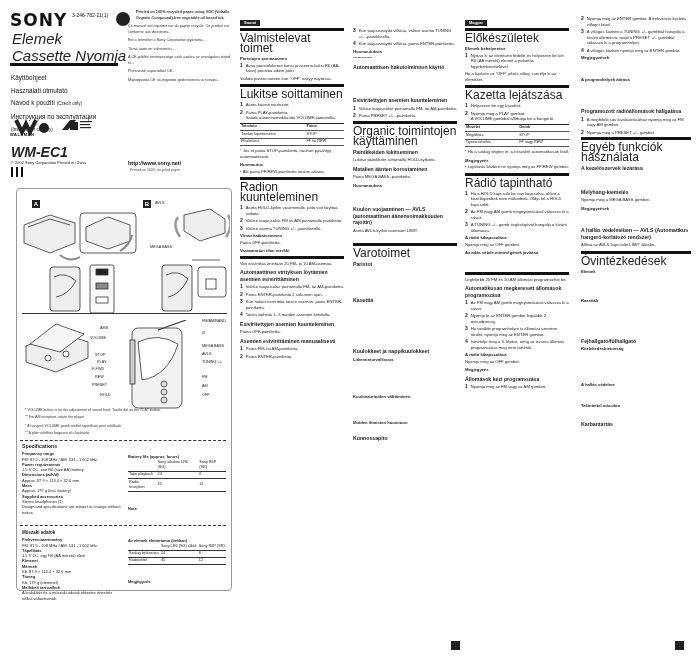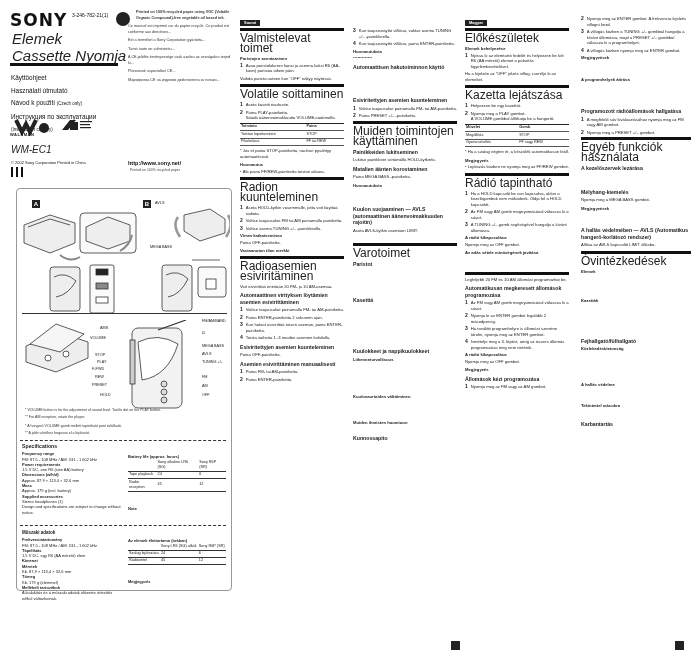--- a/index.html
+++ b/index.html
@@ -8,21 +8,21 @@
   .abs { position: absolute; }
   .sony { left: 10px; top: 10px; font-family: "DejaVu Sans", sans-serif; font-weight: bold; font-size: 17px; letter-spacing: 1px; }
   .partno { left: 72px; top: 12px; font-size: 5px; }
   .title { left: 12px; top: 30px; font-size: 15px; font-style: italic; line-height: 17px; color: #222; }
   .title-rule { left: 10px; top: 63px; width: 108px; height: 3px; background: #111; }
   .langs { left: 11px; top: 72px; font-size: 6.4px; line-height: 12.6px; }
   .langs .small { font-size: 4.5px; }
   .walkman { left: 14px; top: 116px; width: 40px; height: 22px; }
   .walkman-word { left: 10px; top: 132px; font-size: 4px; font-weight: bold; letter-spacing: .5px; }
   .dolby { left: 60px; top: 118px; width: 32px; height: 14px; }
-  .model { left: 11px; top: 144px; font-size: 10px; font-style: italic; color: #222; }
+  .model { left: 11px; top: 144px; font-size: 14px; font-style: italic; color: #222; font-weight: bold; }
   .copyright { left: 11px; top: 160px; font-size: 4px; }
   .bars { left: 11px; top: 163px; width: 20px; height: 10px; }
   .bars span { display: inline-block; width: 2px; height: 10px; background: #111; margin-right: 3px; }
 
   .notice { left: 128px; top: 10px; width: 105px; font-size: 3.8px; line-height: 5.5px; color: #333; }
   .notice p { margin-bottom: 3px; }
   .recycle { left: 116px; top: 12px; width: 14px; height: 14px; border-radius: 50%; background: #222; }
   .url { left: 128px; top: 160px; font-size: 5.5px; font-weight: bold; }
   .printed { left: 130px; top: 168px; font-size: 3.5px; color: #444; }
 
@@ -256,21 +256,21 @@
   <span class="tab-label">Suomi</span>
   <div class="rule"></div>
   <div class="h1">Valmistelevat toimet</div>
   <div class="h3">Paristojen asentaminen</div>
   <div class="step">
       <span class="n">1</span>
       <span>Avaa paristolokeron kansi ja asenna kaksi R6 (AA-koon) paristoa oikein päin.</span>
     </div>
   <div class="body">Vaihda paristo uuteen kun ”OFF” näkyy näytössä.</div>
   <div class="rule"></div>
-  <div class="h1">Volatile soittaminen</div>
+  <div class="h1">Lukitse soittaminen</div>
   <div class="step">
       <span class="n">1</span>
       <span>Aseta kasetti nauhuriin.</span>
     </div>
   <div class="step">
       <span class="n">2</span>
       <span><span>Paina PLAY-painiketta.</span><br><span>Säädä äänenvoimakkuutta VOLUME-säätimellä.</span></span>
     </div>
   <table class="ctab">
     <tbody>
@@ -302,21 +302,20 @@
       <span>Valitse taajuusalue FM tai AM painamalla painiketta.</span>
     </div>
   <div class="step">
       <span class="n">3</span>
       <span>Valitse asema TUNING +/– -painikkeella.</span>
     </div>
   <div class="h3">Virran katkaiseminen</div>
   <div class="body">Paina OFF-painiketta.</div>
   <div class="h3">Vastaanoton tilan merkki</div>
   <div class="rule"></div>
-  <div class="h1"><span>Radioasemien</span><br><span>esiviritäminen</span></div>
   <div class="body">Voit esivirittää enintään 20 FM- ja 10 AM-asemaa.</div>
   <div class="h2">Automaattinen virityksen löytämien asemien esivirittäminen</div>
   <div class="step">
       <span class="n">1</span>
       <span>Valitse taajuusalue painamalla FM- tai AM-painiketta.</span>
     </div>
   <div class="step">
       <span class="n">2</span>
       <span>Paina ENTER-painiketta 2 sekunnin ajan.</span>
     </div>
@@ -357,21 +356,21 @@
   <div class="h2">Esiviritettyjen asemien kuunteleminen</div>
   <div class="step">
       <span class="n">1</span>
       <span>Valitse taajuusalue painamalla FM- tai AM-painiketta.</span>
     </div>
   <div class="step">
       <span class="n">2</span>
       <span>Paina PRESET +/– -painiketta.</span>
     </div>
   <div class="rule"></div>
-  <div class="h1">Muiden toimintojen käyttäminen</div>
+  <div class="h1">Organic toimintojen käyttäminen</div>
   <div class="h2">Painikkeiden lukitseminen</div>
   <div class="body">Lukitse painikkeet siirtämällä HOLD-kytkintä.</div>
   <div class="h2">Matalien äänten korostaminen</div>
   <div class="body">Paina MEGA BASS -painiketta.</div>
   <div class="h3">Huomautuksia</div>
   <div class="body" style="height:14px">&nbsp;</div>
   <div class="h2">Kuulon suojaaminen — AVLS (automaattinen äänenvoimakkuuden rajoitin)</div>
   <div class="body">Aseta AVLS-kytkin asentoon LIMIT.</div>
   <div class="rule" style="margin-top:10px"></div>
   <div class="h1">Varotoimet</div>

